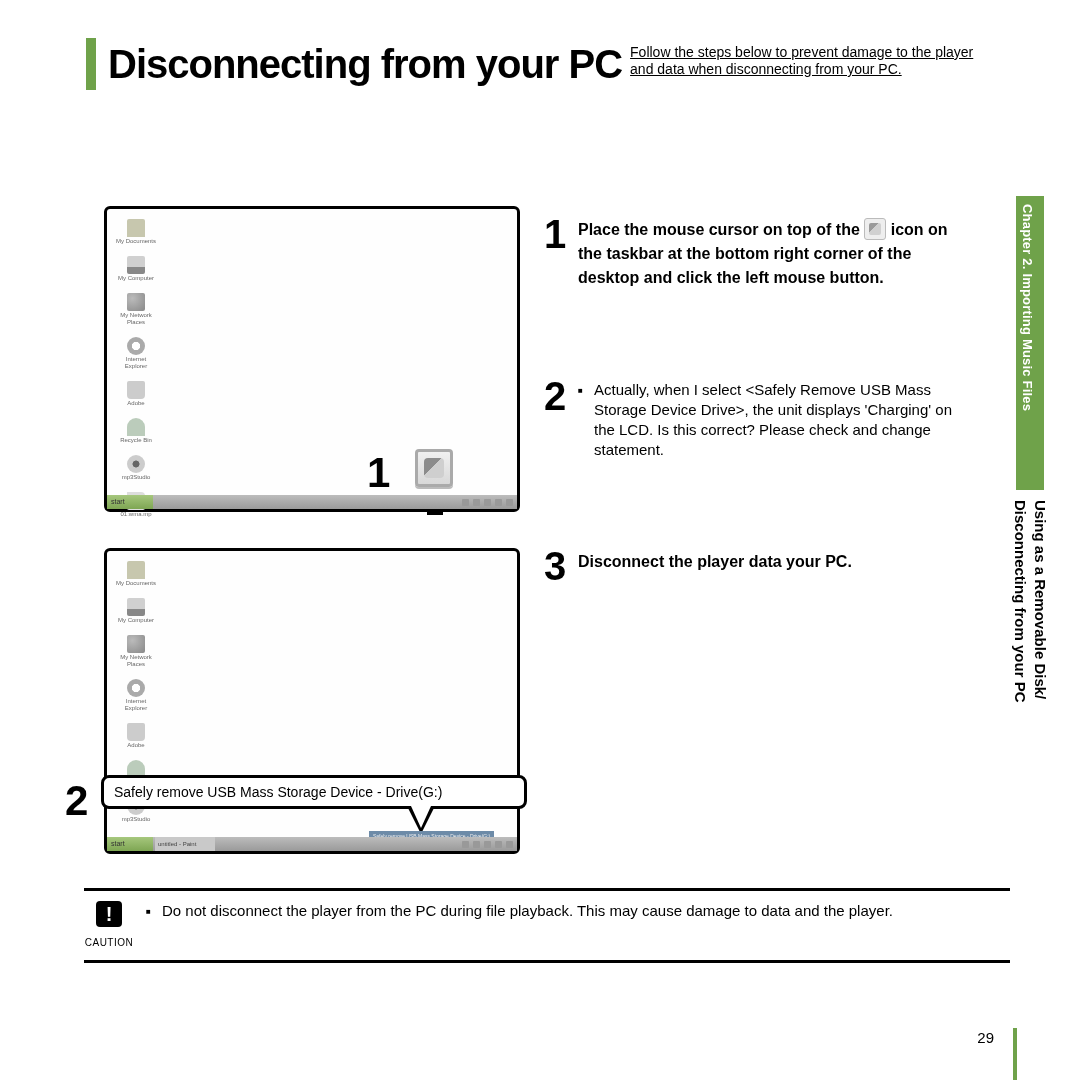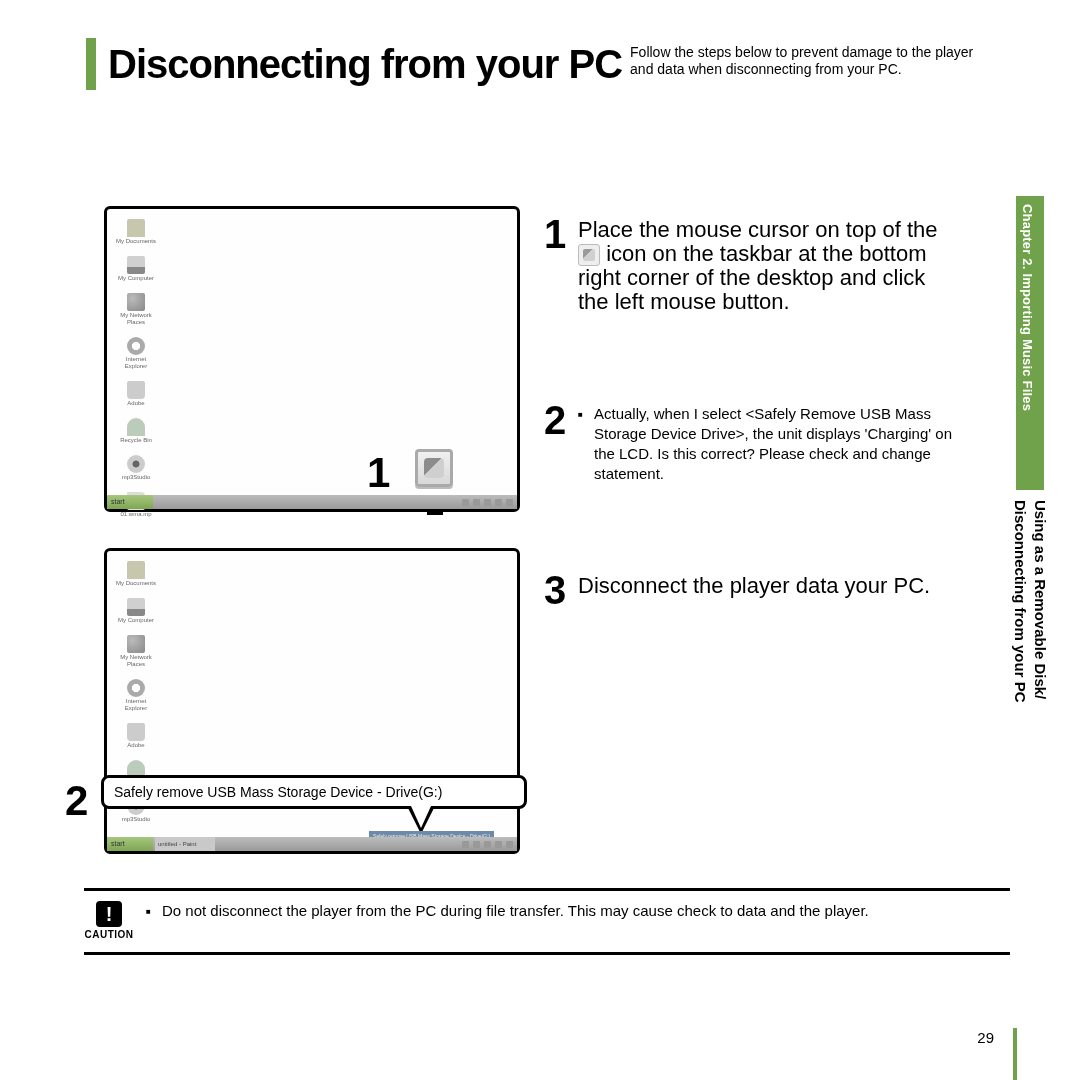--- a/index.html
+++ b/index.html
@@ -32,20 +32,21 @@
     letter-spacing: -1px;
     line-height: 52px;
     white-space: nowrap;
   }
   .sub-text {
     font-size: 14px;
     line-height: 17px;
     margin-left: 8px;
     margin-top: 6px;
     max-width: 360px;
+    text-decoration: underline;
   }
   .steps-col {
     position: absolute;
     left: 544px;
     top: 218px;
     width: 410px;
   }
   .step {
     display: flex;
     margin-bottom: 90px;
@@ -53,22 +54,22 @@
   .step:last-child { margin-bottom: 0; }
   .step-num {
     font-size: 40px;
     font-weight: 700;
     line-height: 32px;
     width: 34px;
     flex-shrink: 0;
   }
   .step-body { flex: 1; }
   .step-title {
-    font-size: 22px;
-    font-weight: 400;
+    font-size: 16px;
+    font-weight: 700;
     line-height: 24px;
   }
   .taskbar-icon-inline {
     display: inline-block;
     width: 22px;
     height: 22px;
     vertical-align: -5px;
     border: 1px solid #bbb;
     border-radius: 3px;
     position: relative;
@@ -293,23 +294,23 @@
     border-radius: 4px;
     margin: 0 auto;
     color: #fff;
     font-size: 20px;
     font-weight: 700;
     line-height: 26px;
     text-align: center;
   }
   .caution-label {
     font-size: 10px;
-    font-weight: 700;
+    font-weight: 400;
     letter-spacing: 0.5px;
-    margin-top: 2px;
+    margin-top: 10px;
   }
   .caution-list {
     list-style: none;
     font-size: 15px;
     line-height: 20px;
     flex: 1;
     padding-left: 12px;
   }
   .caution-list li {
     position: relative;
@@ -514,21 +515,21 @@
     </div>
   </div>
 </div>
 
 <div class="caution-section">
   <div class="caution-icon">
     <div class="caution-glyph">!</div>
     <div class="caution-label">CAUTION</div>
   </div>
   <ul class="caution-list">
-    <li>Do not disconnect the player from the PC during file transfer. This may cause check to data and the player.</li>
+    <li>Do not disconnect the player from the PC during file playback. This may cause damage to data and the player.</li>
   </ul>
 </div>
 
 <div class="sidebar">
   <div class="side-chapter">
     <div class="side-chapter-text">Chapter 2. Importing Music Files</div>
   </div>
   <div class="side-section">
     <span>Using as a Removable Disk/</span><br>
     <span>Disconnecting from your PC</span>

